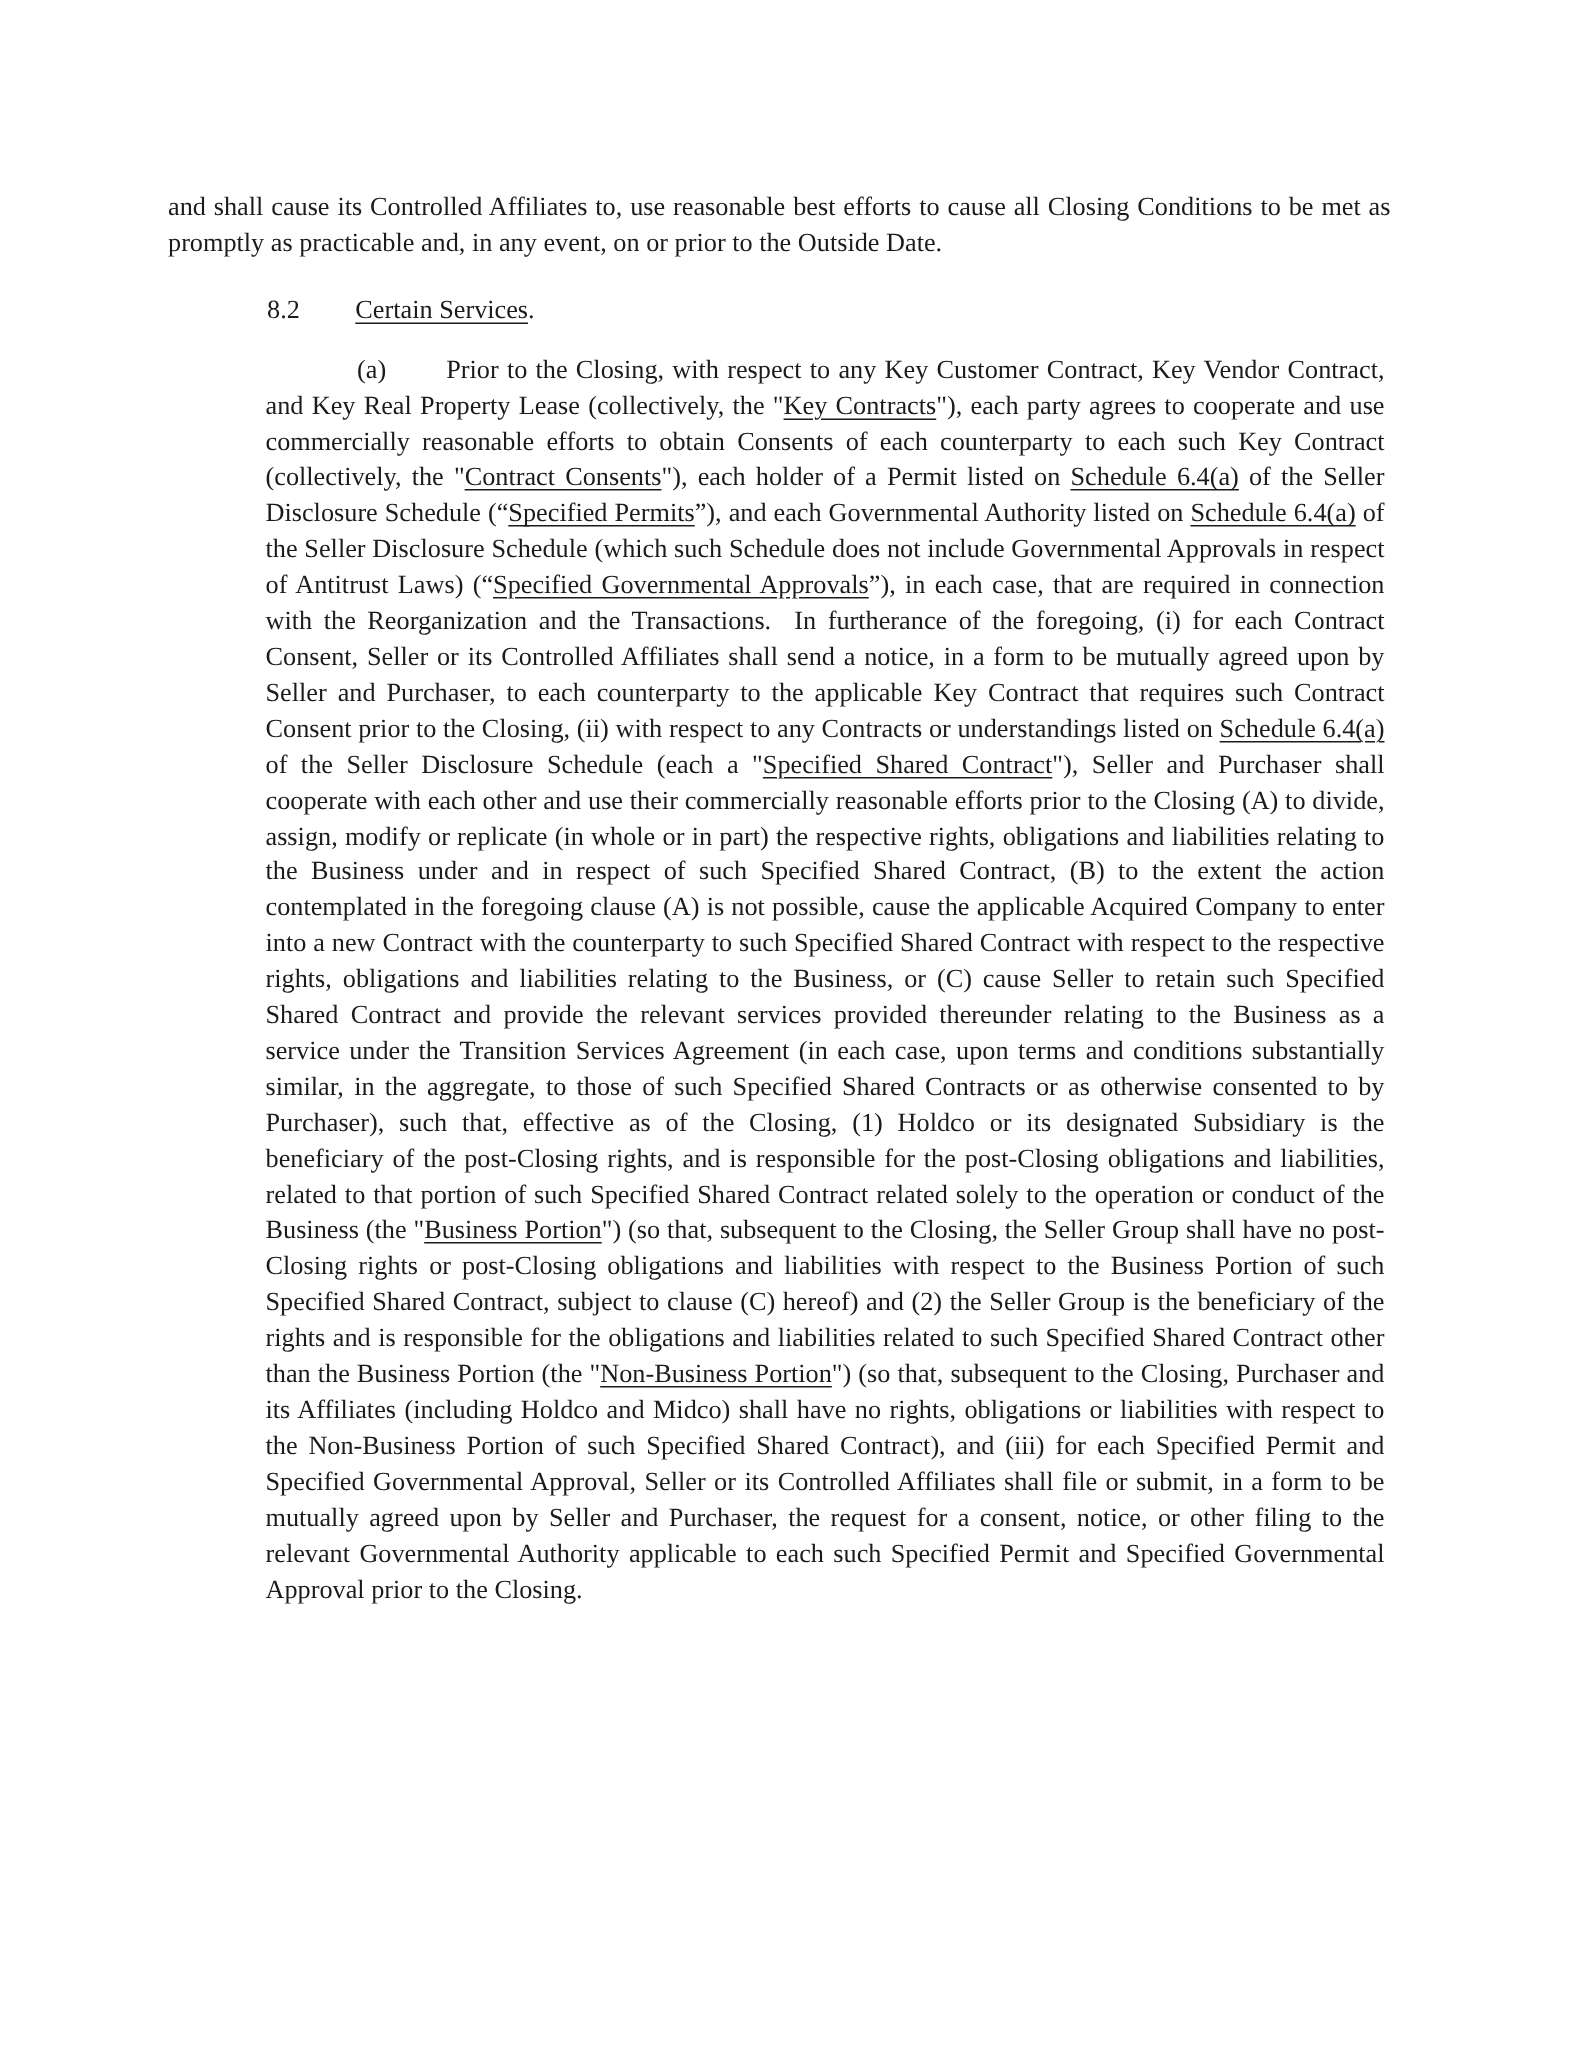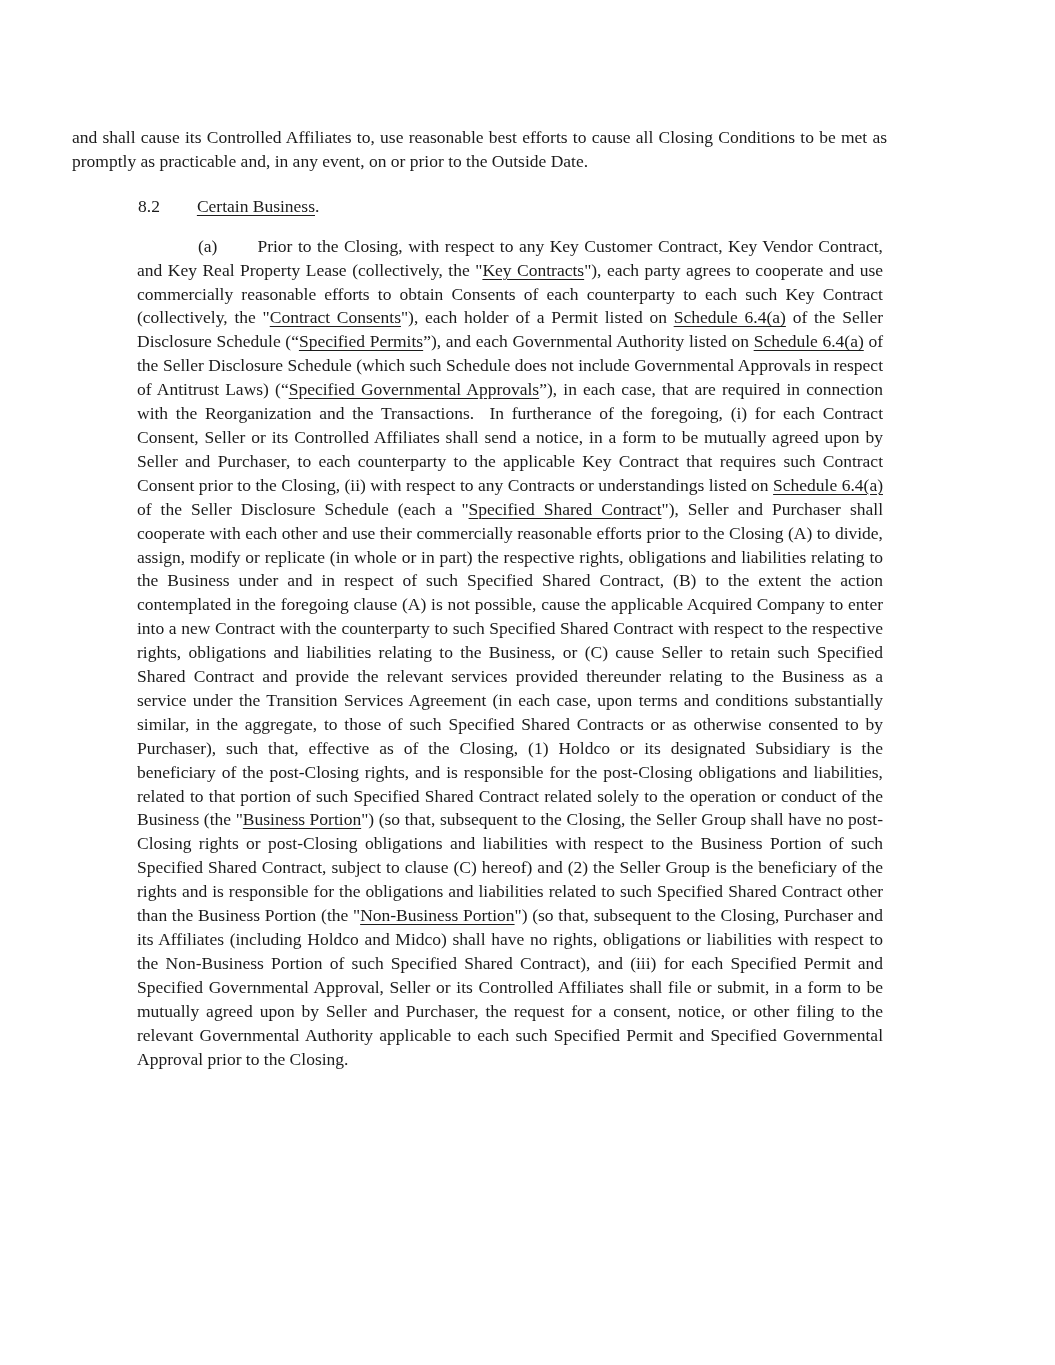--- a/index.html
+++ b/index.html
@@ -6,21 +6,21 @@
     margin: 0;
     padding: 0;
     background: #ffffff;
   }
   .page {
     position: relative;
     width: 1055px;
     height: 1365px;
     background: #ffffff;
     box-sizing: border-box;
-    padding: 126px 120px 0 72px;
+    padding: 126px 120px 0 112px;
     font-family: "Liberation Serif", serif;
     font-size: 17.5px;
     line-height: 23.9px;
     color: #1b1b1b;
     overflow: hidden;
   }
   .intro {
     margin: 0;
     width: 815px;
     text-align: justify;
@@ -49,18 +49,18 @@
   }
 </style>
 </head>
 <body>
 
 <div class="page">
 
   <p class="intro">and shall cause its Controlled Affiliates to, use reasonable best efforts to cause all Closing Conditions to be met as promptly as practicable and, in any event, on or prior to the Outside Date.</p>
 
   <div class="heading">
-    <span>8.2</span><span class="tab tab-heading"></span><span class="underlined">Certain Business</span><span>.</span>
+    <span>8.2</span><span class="tab tab-heading"></span><span class="underlined">Certain Services</span><span>.</span>
   </div>
 
   <p class="para-a"><span class="para-label">(a)</span><span class="tab tab-para"></span><span><span>Prior to the Closing, with respect to any Key Customer Contract, Key Vendor Contract, and Key Real Property Lease (collectively, the "</span><span class="underlined">Key Contracts</span><span>"), each party agrees to cooperate and use commercially reasonable efforts to obtain Consents of each counterparty to each such Key Contract (collectively, the "</span><span class="underlined">Contract Consents</span><span>"), each holder of a Permit listed on </span><span class="underlined">Schedule 6.4(a)</span><span> of the Seller Disclosure Schedule (“</span><span class="underlined">Specified Permits</span><span>”), and each Governmental Authority listed on </span><span class="underlined">Schedule 6.4(a)</span><span> of the Seller Disclosure Schedule (which such Schedule does not include Governmental Approvals in respect of Antitrust Laws) (“</span><span class="underlined">Specified Governmental Approvals</span><span>”), in each case, that are required in connection with the Reorganization and the Transactions.&nbsp; In furtherance of the foregoing, (i) for each Contract Consent, Seller or its Controlled Affiliates shall send a notice, in a form to be mutually agreed upon by Seller and Purchaser, to each counterparty to the applicable Key Contract that requires such Contract Consent prior to the Closing, (ii) with respect to any Contracts or understandings listed on </span><span class="underlined">Schedule 6.4(a)</span><span> of the Seller Disclosure Schedule (each a "</span><span class="underlined">Specified Shared Contract</span><span>"), Seller and Purchaser shall cooperate with each other and use their commercially reasonable efforts prior to the Closing (A) to divide, assign, modify or replicate (in whole or in part) the respective rights, obligations and liabilities relating to the Business under and in respect of such Specified Shared Contract, (B) to the extent the action contemplated in the foregoing clause (A) is not possible, cause the applicable Acquired Company to enter into a new Contract with the counterparty to such Specified Shared Contract with respect to the respective rights, obligations and liabilities relating to the Business, or (C) cause Seller to retain such Specified Shared Contract and provide the relevant services provided thereunder relating to the Business as a service under the Transition Services Agreement (in each case, upon terms and conditions substantially similar, in the aggregate, to those of such Specified Shared Contracts or as otherwise consented to by Purchaser), such that, effective as of the Closing, (1) Holdco or its designated Subsidiary is the beneficiary of the post-Closing rights, and is responsible for the post-Closing obligations and liabilities, related to that portion of such Specified Shared Contract related solely to the operation or conduct of the Business (the "</span><span class="underlined">Business Portion</span><span>") (so that, subsequent to the Closing, the Seller Group shall have no post-Closing rights or post-Closing obligations and liabilities with respect to the Business Portion of such Specified Shared Contract, subject to clause (C) hereof) and (2) the Seller Group is the beneficiary of the rights and is responsible for the obligations and liabilities related to such Specified Shared Contract other than the Business Portion (the "</span><span class="underlined">Non-Business Portion</span><span>") (so that, subsequent to the Closing, Purchaser and its Affiliates (including Holdco and Midco) shall have no rights, obligations or liabilities with respect to the Non-Business Portion of such Specified Shared Contract), and (iii) for each Specified Permit and Specified Governmental Approval, Seller or its Controlled Affiliates shall file or submit, in a form to be mutually agreed upon by Seller and Purchaser, the request for a consent, notice, or other filing to the relevant Governmental Authority applicable to each such Specified Permit and Specified Governmental Approval prior to the Closing.</span></span></p>
 
 </div>
 
 </body></html>

